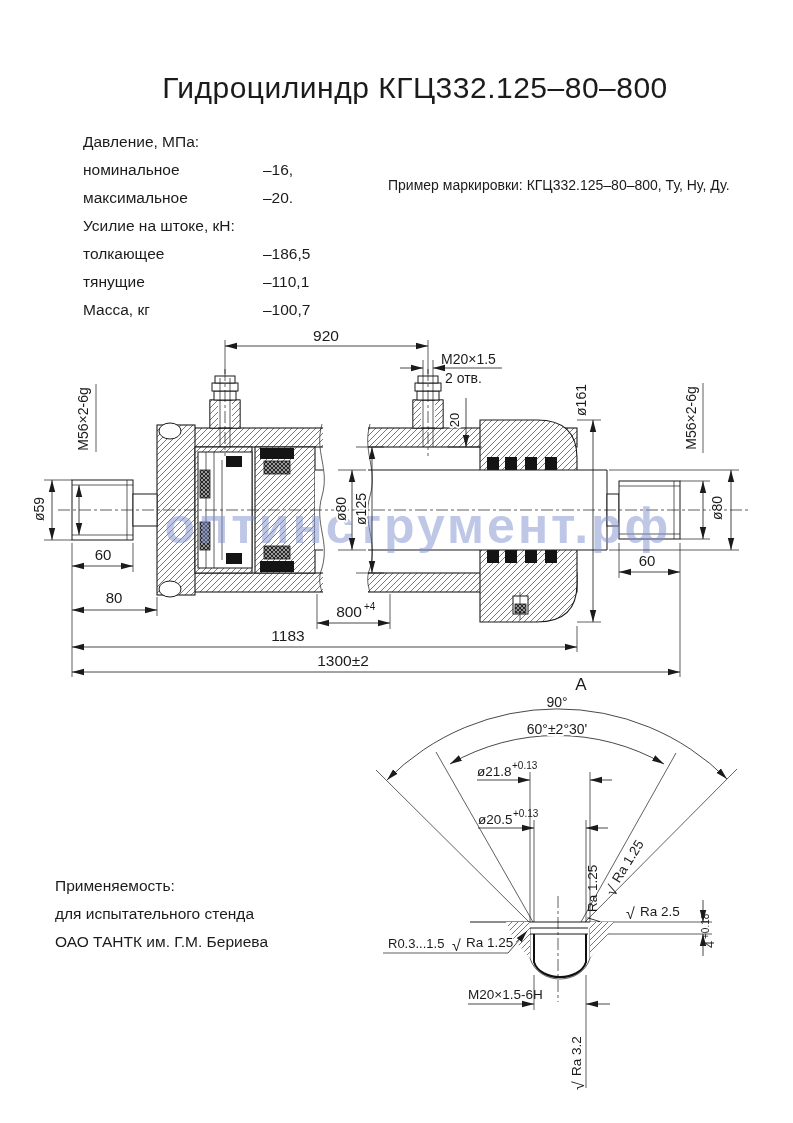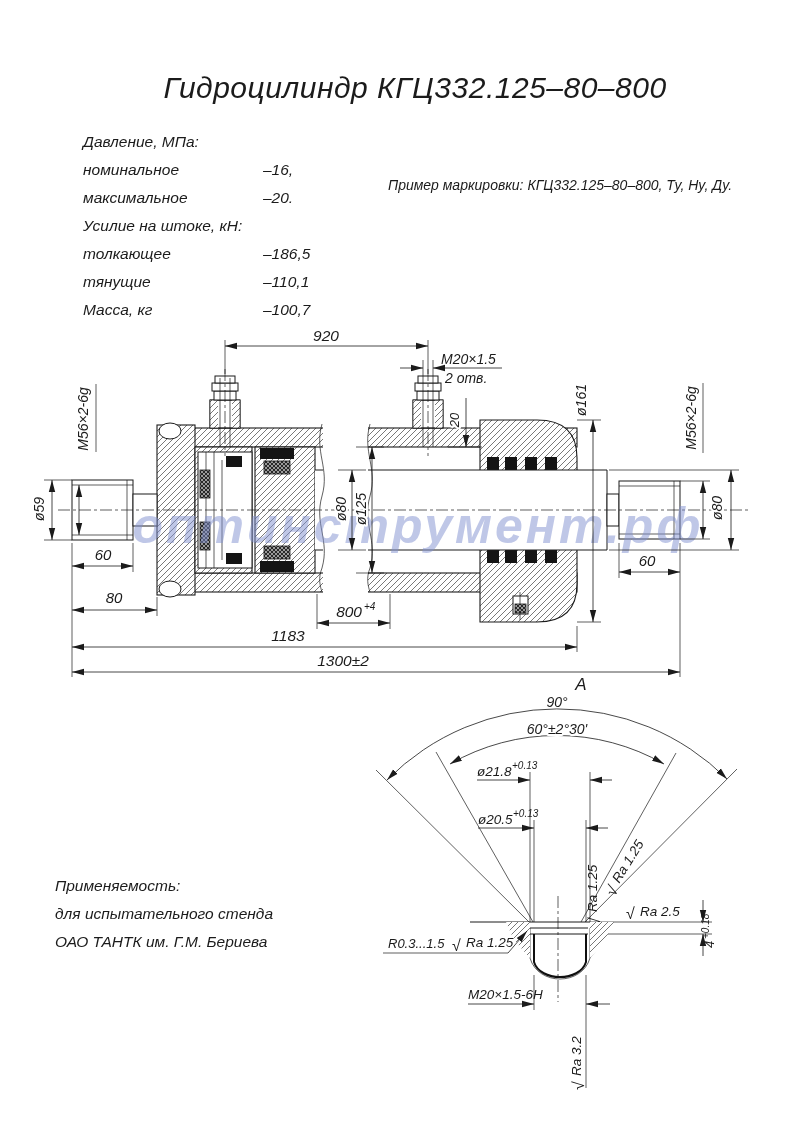--- a/index.html
+++ b/index.html
@@ -1,16 +1,16 @@
 <!DOCTYPE html>
 <html><head>
 <meta charset="utf-8">
 <style>
   html,body{margin:0;padding:0;background:#ffffff;}
-  .page{width:793px;height:1123px;position:relative;background:#fff;overflow:hidden;font-style:italic;}
+  .page{width:793px;height:1123px;position:relative;background:#fff;overflow:hidden;}
   svg{display:block;}
   text{font-family:"Liberation Sans","DejaVu Sans",sans-serif;fill:#1b1b1b;}
   .s10{font-size:10px}.s13{font-size:13px}.s135{font-size:13.5px}.s14{font-size:14px}
   .s15{font-size:15px}.s155{font-size:15.5px}.s16{font-size:16px}.s17{font-size:17px}
   .s30{font-size:30px;letter-spacing:.5px}
   .mid{text-anchor:middle}.end{text-anchor:end}
   .halo{paint-order:stroke;stroke:#fff;stroke-width:4px;stroke-linejoin:round}
   .ln{stroke:#1b1b1b;stroke-width:1;fill:none}
   .lt{stroke:#1b1b1b;stroke-width:0.7;fill:none}
   .lk{stroke:#101010;stroke-width:2;fill:none}

